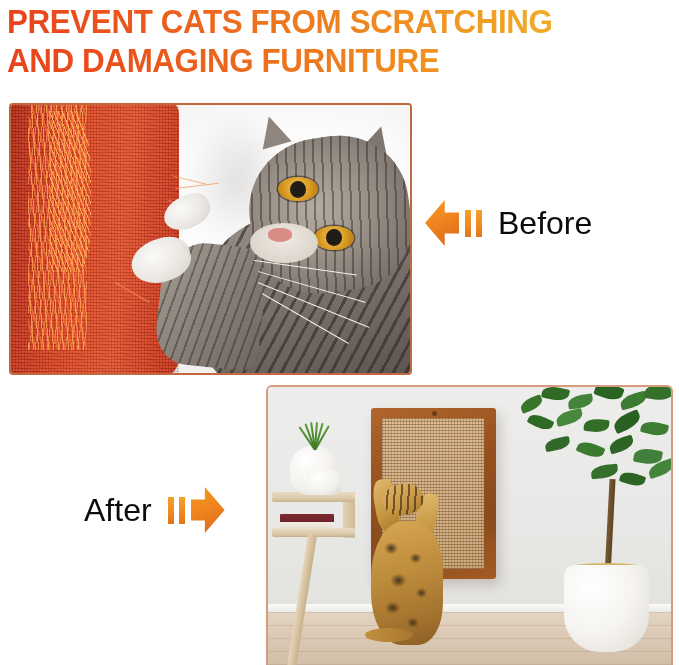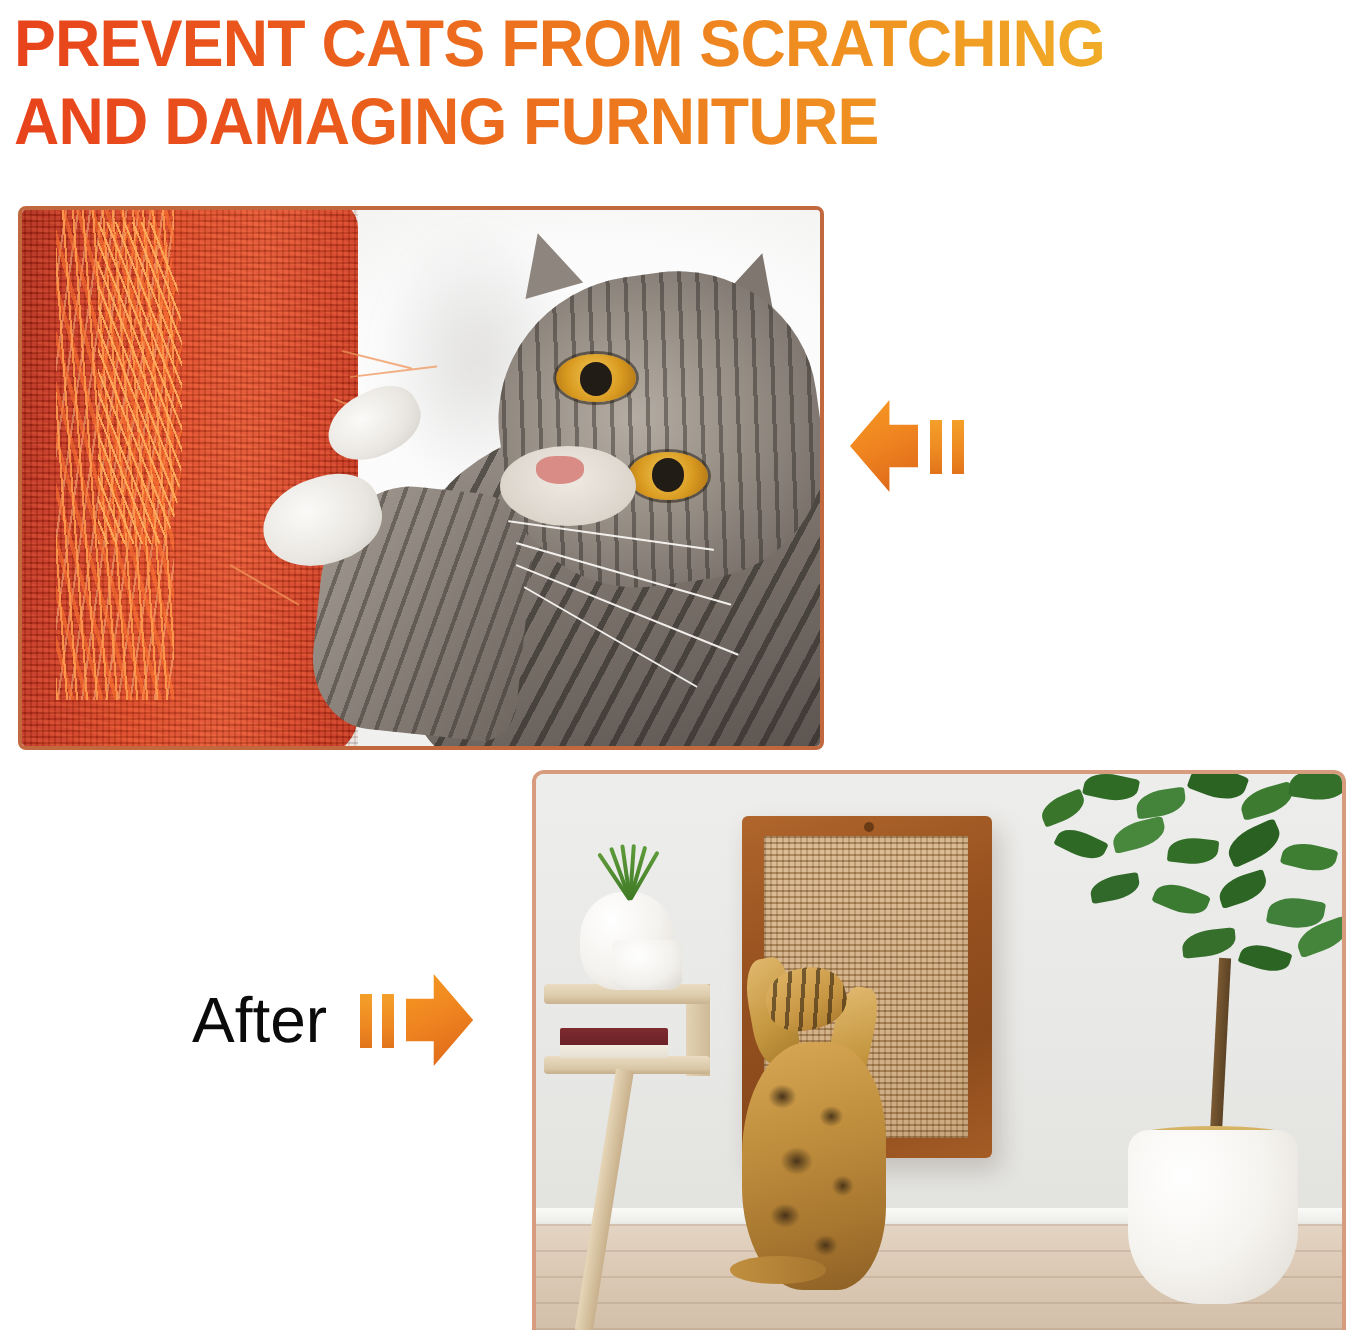--- a/index.html
+++ b/index.html
@@ -348,21 +348,21 @@
   .marker { position: absolute; display: flex; align-items: center; }
   .marker-label {
     color: #0b0b0b;
     font-size: 32px;
     line-height: 32px;
     font-weight: 400;
     white-space: nowrap;
   }
   .marker-before { left: 425px; top: 200px; }
   .marker-before .marker-label { margin-left: 16px; }
-  .marker-after  { left: 96px;  top: 487px; }
+  .marker-after  { left: 84px;  top: 487px; }
   .marker-after .marker-label { margin-right: 16px; }
 
   .arrow { position: relative; display: flex; align-items: center; }
   .arrow-bars { display: flex; align-items: center; }
   .bar {
     width: 6px; height: 27px;
     background: linear-gradient(180deg, #F4A02A 0%, #EE8A22 55%, #E2741B 100%);
   }
   .bar + .bar { margin-left: 5px; }
 
@@ -436,20 +436,21 @@
 </div>
 
 <div class="marker marker-before">
   <span class="arrow arrow-left">
     <span class="arrow-head"></span>
     <span class="arrow-bars">
       <span class="bar"></span>
       <span class="bar"></span>
     </span>
   </span>
+  <span class="marker-label">Before</span>
 </div>
 
 <div class="photo photo-after">
   <div class="photo-inner">
     <div class="a-wall"></div>
     <div class="a-baseboard"></div>
     <div class="a-floor">
         <span class="planks"></span>
       </div>
 

